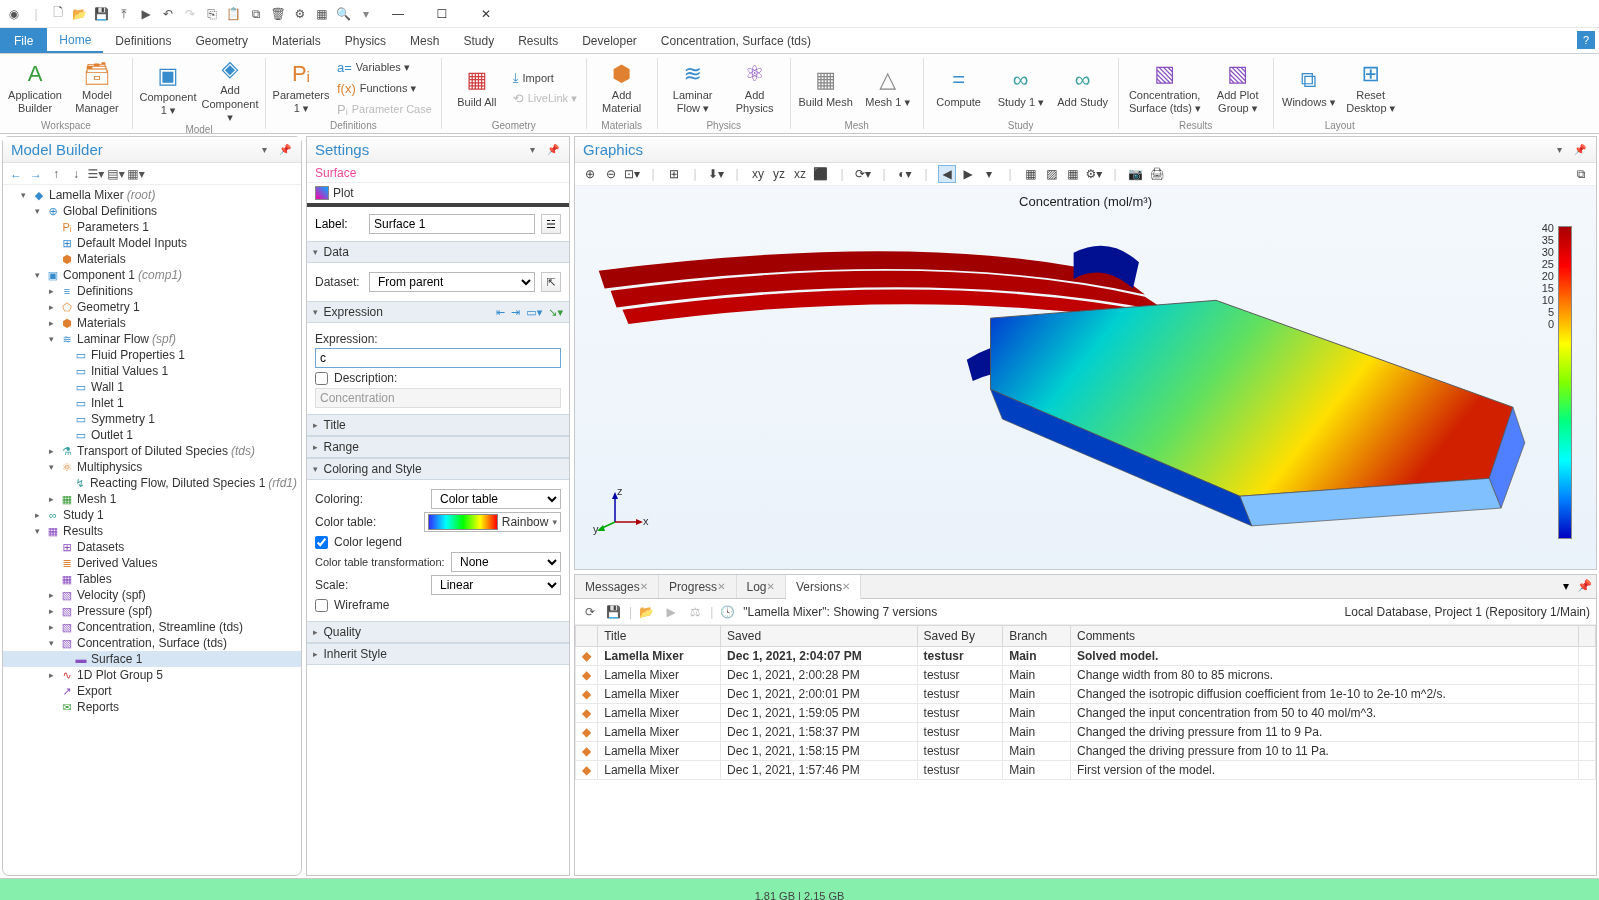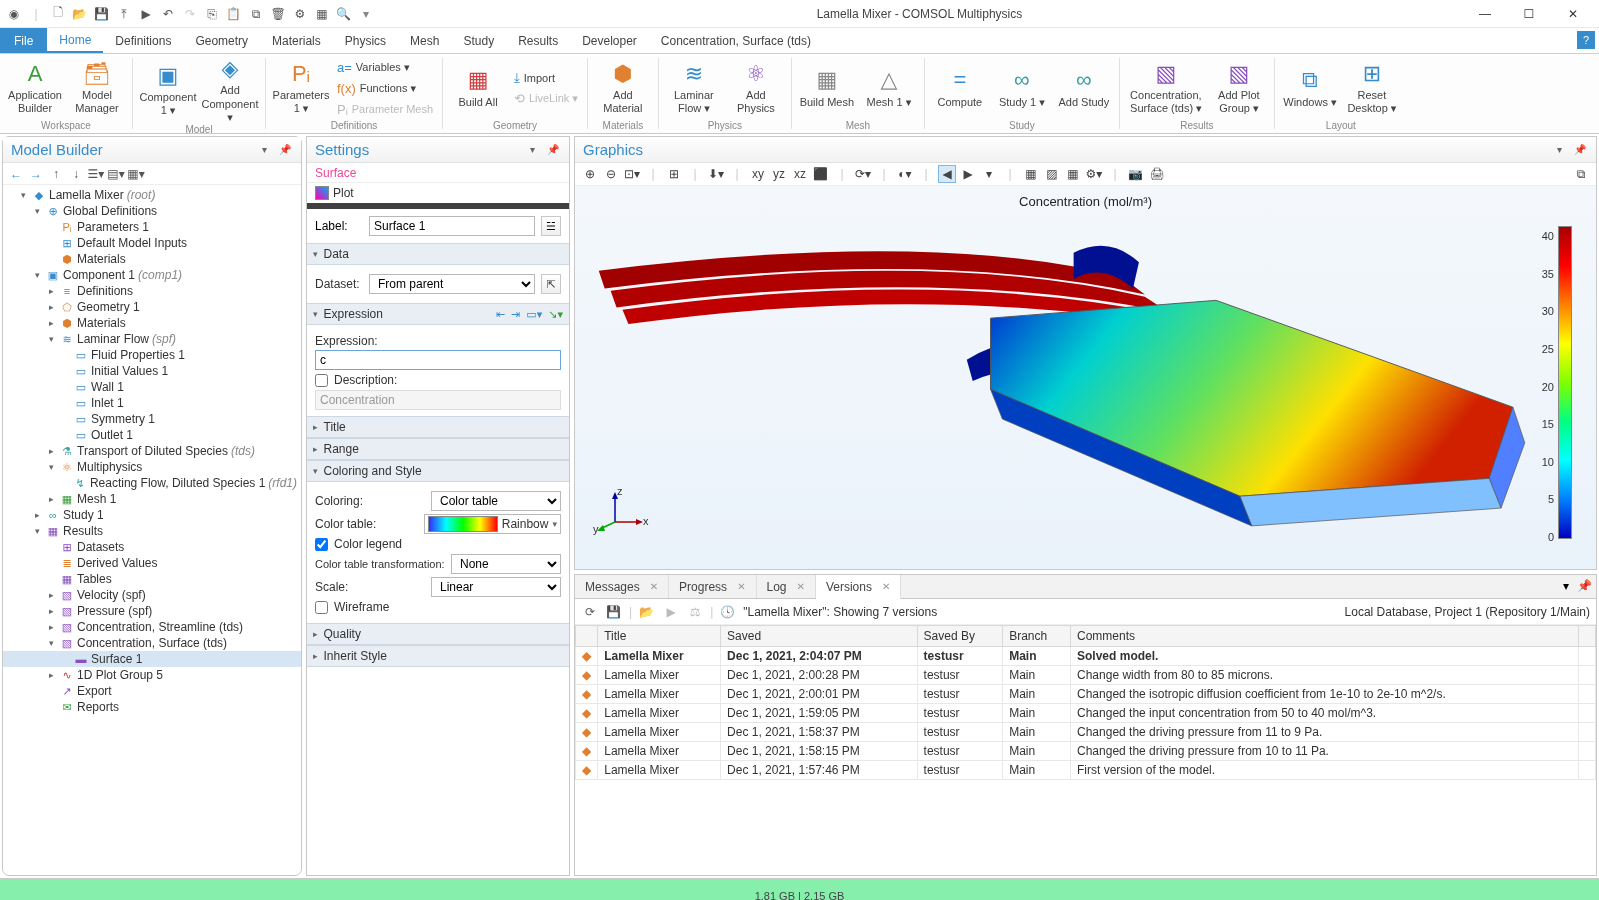--- a/index.html
+++ b/index.html
@@ -75,26 +75,26 @@
 
 .right-col { flex: 1; display: flex; flex-direction: column; }
 .graphics { flex: 1; }
 .graphics-toolbar { display: flex; align-items: center; gap: 3px; padding: 2px 6px; border-bottom: 1px solid #eee; flex-wrap: wrap; }
 .graphics-toolbar .gt { width: 18px; height: 18px; font-size: 12px; color: #444; display: flex; align-items: center; justify-content: center; }
 .graphics-toolbar .gt.active { background: #d6e9f8; border: 1px solid #7fb8e5; }
 .graphics-canvas { flex: 1; position: relative; background: linear-gradient(#f4f8fc, #eaf2fa); overflow: hidden; }
 .plot-title { position: absolute; top: 8px; width: 100%; text-align: center; font-size: 13px; color: #222; }
 .axes { position: absolute; bottom: 30px; left: 20px; font-size: 11px; color: #333; }
 .colorbar { position: absolute; right: 24px; top: 40px; bottom: 30px; width: 14px; background: linear-gradient(180deg, #a80000, #ff0000, #ff8000, #ffff00, #80ff00, #00ff80, #00ffff, #0080ff, #0000c0); border: 1px solid #888; }
-.colorbar-ticks { position: absolute; right: 42px; top: 44px; bottom: 26px; width: 20px; display: flex; flex-direction: column; justify-content: space-between; align-items: flex-end; font-size: 11px; color: #333; }
+.colorbar-ticks { position: absolute; right: 42px; top: 36px; bottom: 26px; width: 20px; display: flex; flex-direction: column; justify-content: flex-start; align-items: flex-end; font-size: 11px; color: #333; }
 
 
 .bottom-panel { height: 302px; }
 .bottom-tabs { height: 24px; display: flex; align-items: stretch; border-bottom: 1px solid #c8c8c8; background: #f2f2f2; }
-.bottom-tab { padding: 0 10px; display: flex; align-items: center; gap: 10px; font-size: 12px; border-right: 1px solid #ddd; color: #444; }
+.bottom-tab { padding: 0 10px; display: flex; align-items: center; gap: 0; font-size: 12px; border-right: 1px solid #ddd; color: #444; }
 .bottom-tab.active { background: #fff; border-bottom: 1px solid #fff; margin-bottom: -1px; }
 .bottom-tab .x { font-size: 10px; color: #999; }
 .versions-toolbar { height: 26px; display: flex; align-items: center; padding: 0 6px; gap: 6px; border-bottom: 1px solid #eee; }
 .versions-toolbar .vt { width: 18px; height: 18px; font-size: 12px; color: #666; display: flex; align-items: center; justify-content: center; }
 .versions-info { font-size: 12px; color: #333; }
 .versions-path { margin-left: auto; font-size: 12px; color: #333; }
 .versions-table { flex: 1; overflow: auto; }
 table.vt { width: 100%; border-collapse: collapse; font-size: 12px; }
 table.vt th { background: #f5f5f5; border: 1px solid #d8d8d8; padding: 3px 6px; text-align: left; font-weight: normal; color: #333; }
 table.vt td { border: 1px solid #e8e8e8; padding: 2px 6px; color: #333; }
@@ -127,21 +127,20 @@
     <span class="qat-btn" style="color:#ccc">↷</span>
     <span class="qat-btn c-blue">⎘</span>
     <span class="qat-btn c-blue">📋</span>
     <span class="qat-btn c-blue">⧉</span>
     <span class="qat-btn c-red">🗑</span>
     <span class="qat-btn c-blue">⚙</span>
     <span class="qat-btn c-blue">▦</span>
     <span class="qat-btn c-blue">🔍</span>
     <span class="qat-btn" style="color:#888">▾</span>
   </div>
-  <div class="title">Lamella Mixer - COMSOL Multiphysics</div>
   <div class="win-controls">
     <span class="win-btn">—</span>
     <span class="win-btn">☐</span>
     <span class="win-btn">✕</span>
   </div>
 </div>
 
 <div class="menubar">
   <div class="file-btn">File</div>
   <div id="menu-items-container" style="display:flex">
@@ -201,21 +200,21 @@
         <div class="ribbon-btn-small">
             <span class="ico c-blue">a=</span>
             <span>Variables ▾</span>
           </div>
         <div class="ribbon-btn-small">
             <span class="ico c-orange">f(x)</span>
             <span>Functions ▾</span>
           </div>
         <div class="ribbon-btn-small" style="color:#bbb">
             <span class="ico">Pᵢ</span>
-            <span>Parameter Mesh</span>
+            <span>Parameter Case</span>
           </div>
       </div>
     </div>
     <div class="ribbon-group-label">Definitions</div>
   </div>
   <div class="ribbon-sep"></div>
 
   <div class="ribbon-group">
     <div class="ribbon-group-content">
       <div class="ribbon-btn-large">
@@ -553,21 +552,21 @@
   </div>
 
   <div class="panel settings">
     <div class="panel-header">
       <span>Settings</span>
       <span class="spacer"></span>
       <span class="hdr-btn">▾</span>
       <span class="hdr-btn">📌</span>
     </div>
     <div class="settings-sub">Surface</div>
-    <div class="plot-btn" style="border-bottom:6px solid #404040; padding:3px 8px;">
+    <div class="plot-btn" style="border-bottom:4px solid #404040; padding:3px 8px;">
       <span style="width:14px;height:14px;background:linear-gradient(45deg,#f0a,#0af);border:1px solid #888;display:inline-block"></span>
       <span>Plot</span>
     </div>
     <div class="settings-body">
       <div class="form-row" style="padding:4px 8px">
         <label>Label:</label>
         <input class="text ctrl" value="Surface 1" style="">
         <span class="btn-sq">☱</span>
       </div>
 

